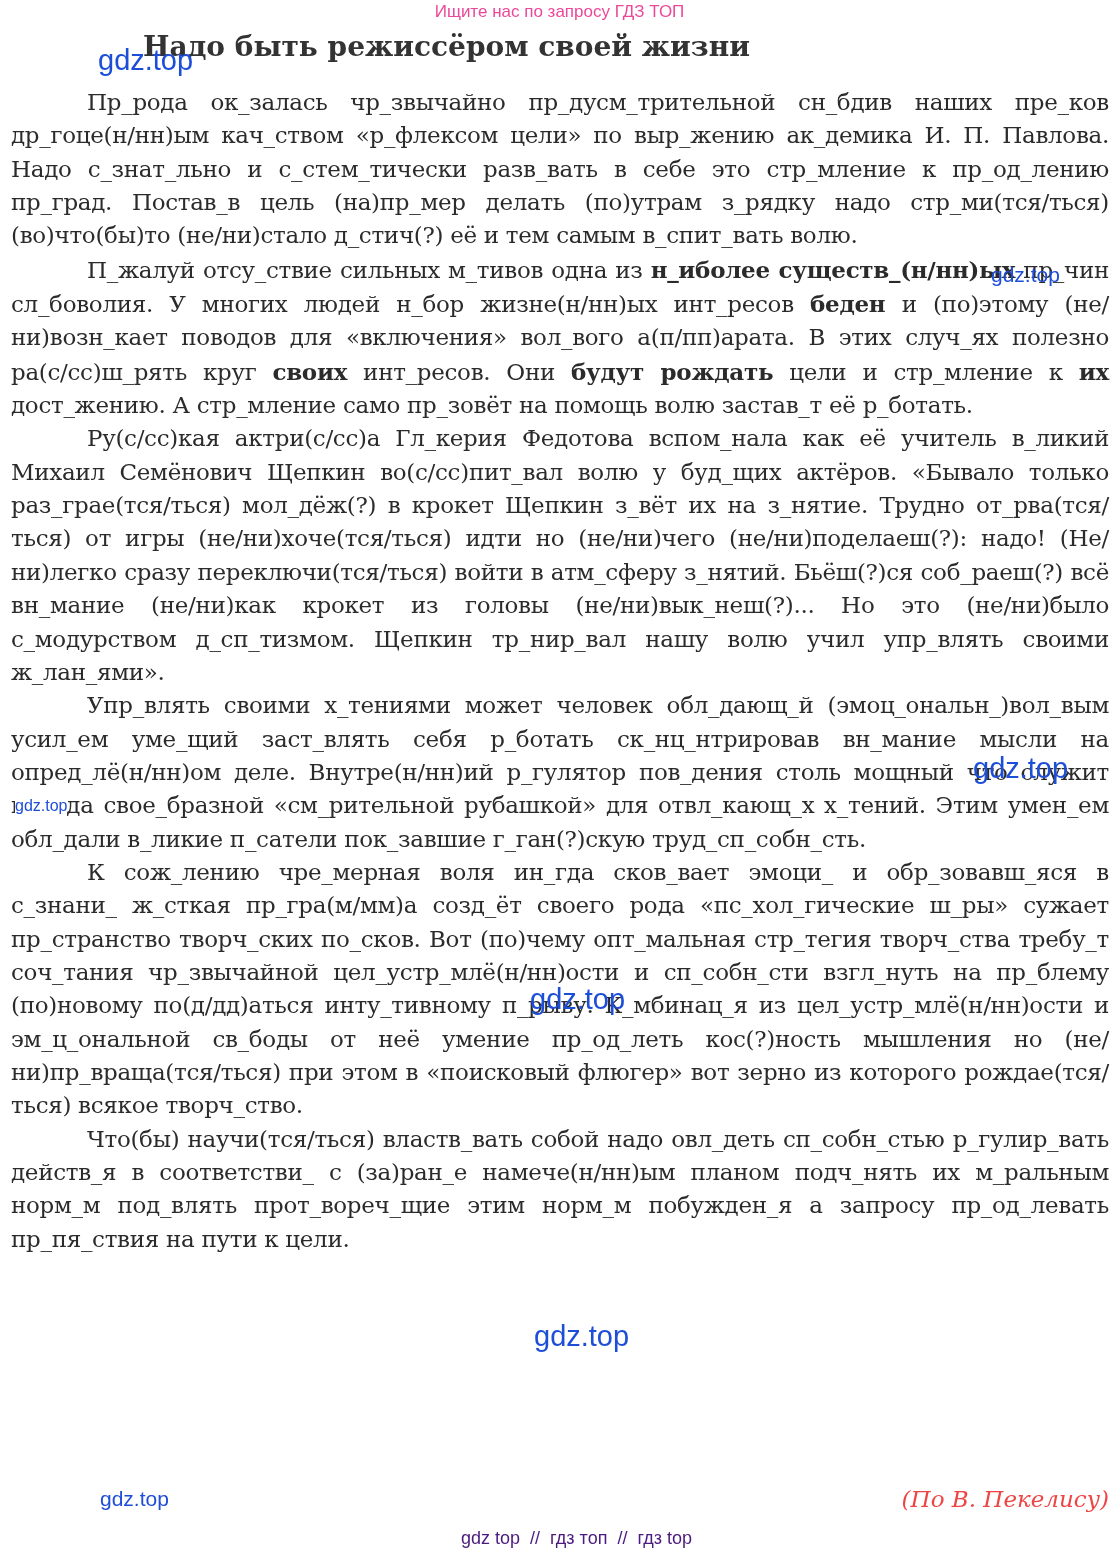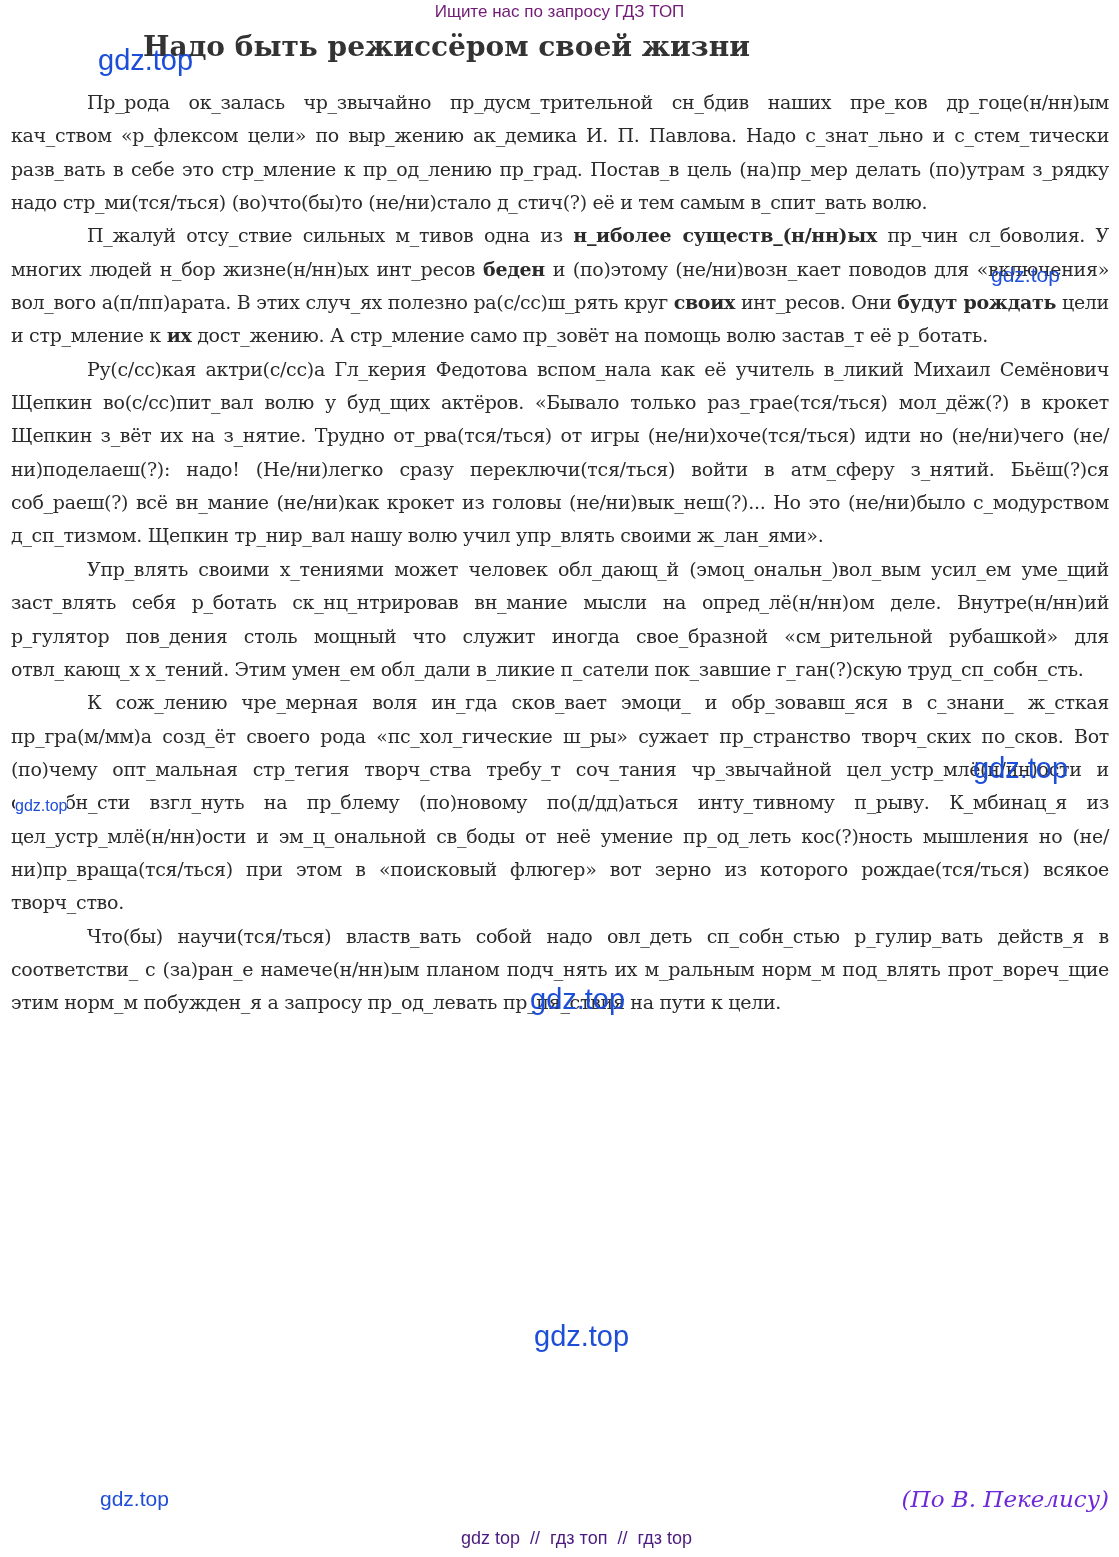--- a/index.html
+++ b/index.html
@@ -5,46 +5,46 @@
   html, body { margin: 0; padding: 0; background: #ffffff; }
   body {
     width: 1119px; height: 1557px; position: relative; overflow: hidden;
     font-family: "DejaVu Serif", "Liberation Serif", serif;
     color: #2b2b2b;
   }
   .top-banner {
     position: absolute; top: 2px; left: 0; width: 100%;
     text-align: center;
     font-family: "Liberation Sans", sans-serif;
-    font-size: 17px; color: #701a75;
+    font-size: 17px; color: #ec4899;
   }
   .title {
     position: absolute; top: 30px; left: 0; width: 893px;
     text-align: center;
     font-family: "DejaVu Serif", serif;
     font-weight: bold; font-size: 28px; color: #333;
   }
   .wm {
     position: absolute;
     font-family: "Liberation Sans", sans-serif;
     color: #1d4ed8; white-space: nowrap;
   }
   .text {
     position: absolute; top: 86px; left: 11px; width: 1098px;
     font-family: "DejaVu Serif", serif;
-    font-size: 19px; line-height: 33.35px;
+    font-size: 23px; line-height: 33.35px;
     text-align: justify;
     letter-spacing: -0.3px;
   }
   .text p { margin: 0; text-indent: 76px; }
   .text b { font-weight: bold; }
   .attribution {
     position: absolute; top: 1486px; right: 10px;
     font-family: "DejaVu Serif", serif;
-    font-style: italic; font-size: 23px; color: #6d28d9;
+    font-style: italic; font-size: 23px; color: #ef4444;
   }
   .footer {
     position: absolute; top: 1528px; left: 17px; width: 100%;
     text-align: center;
     font-family: "Liberation Sans", sans-serif;
     font-size: 18px; color: #4b1a7f;
   }
 </style>
 </head>
 <body>

